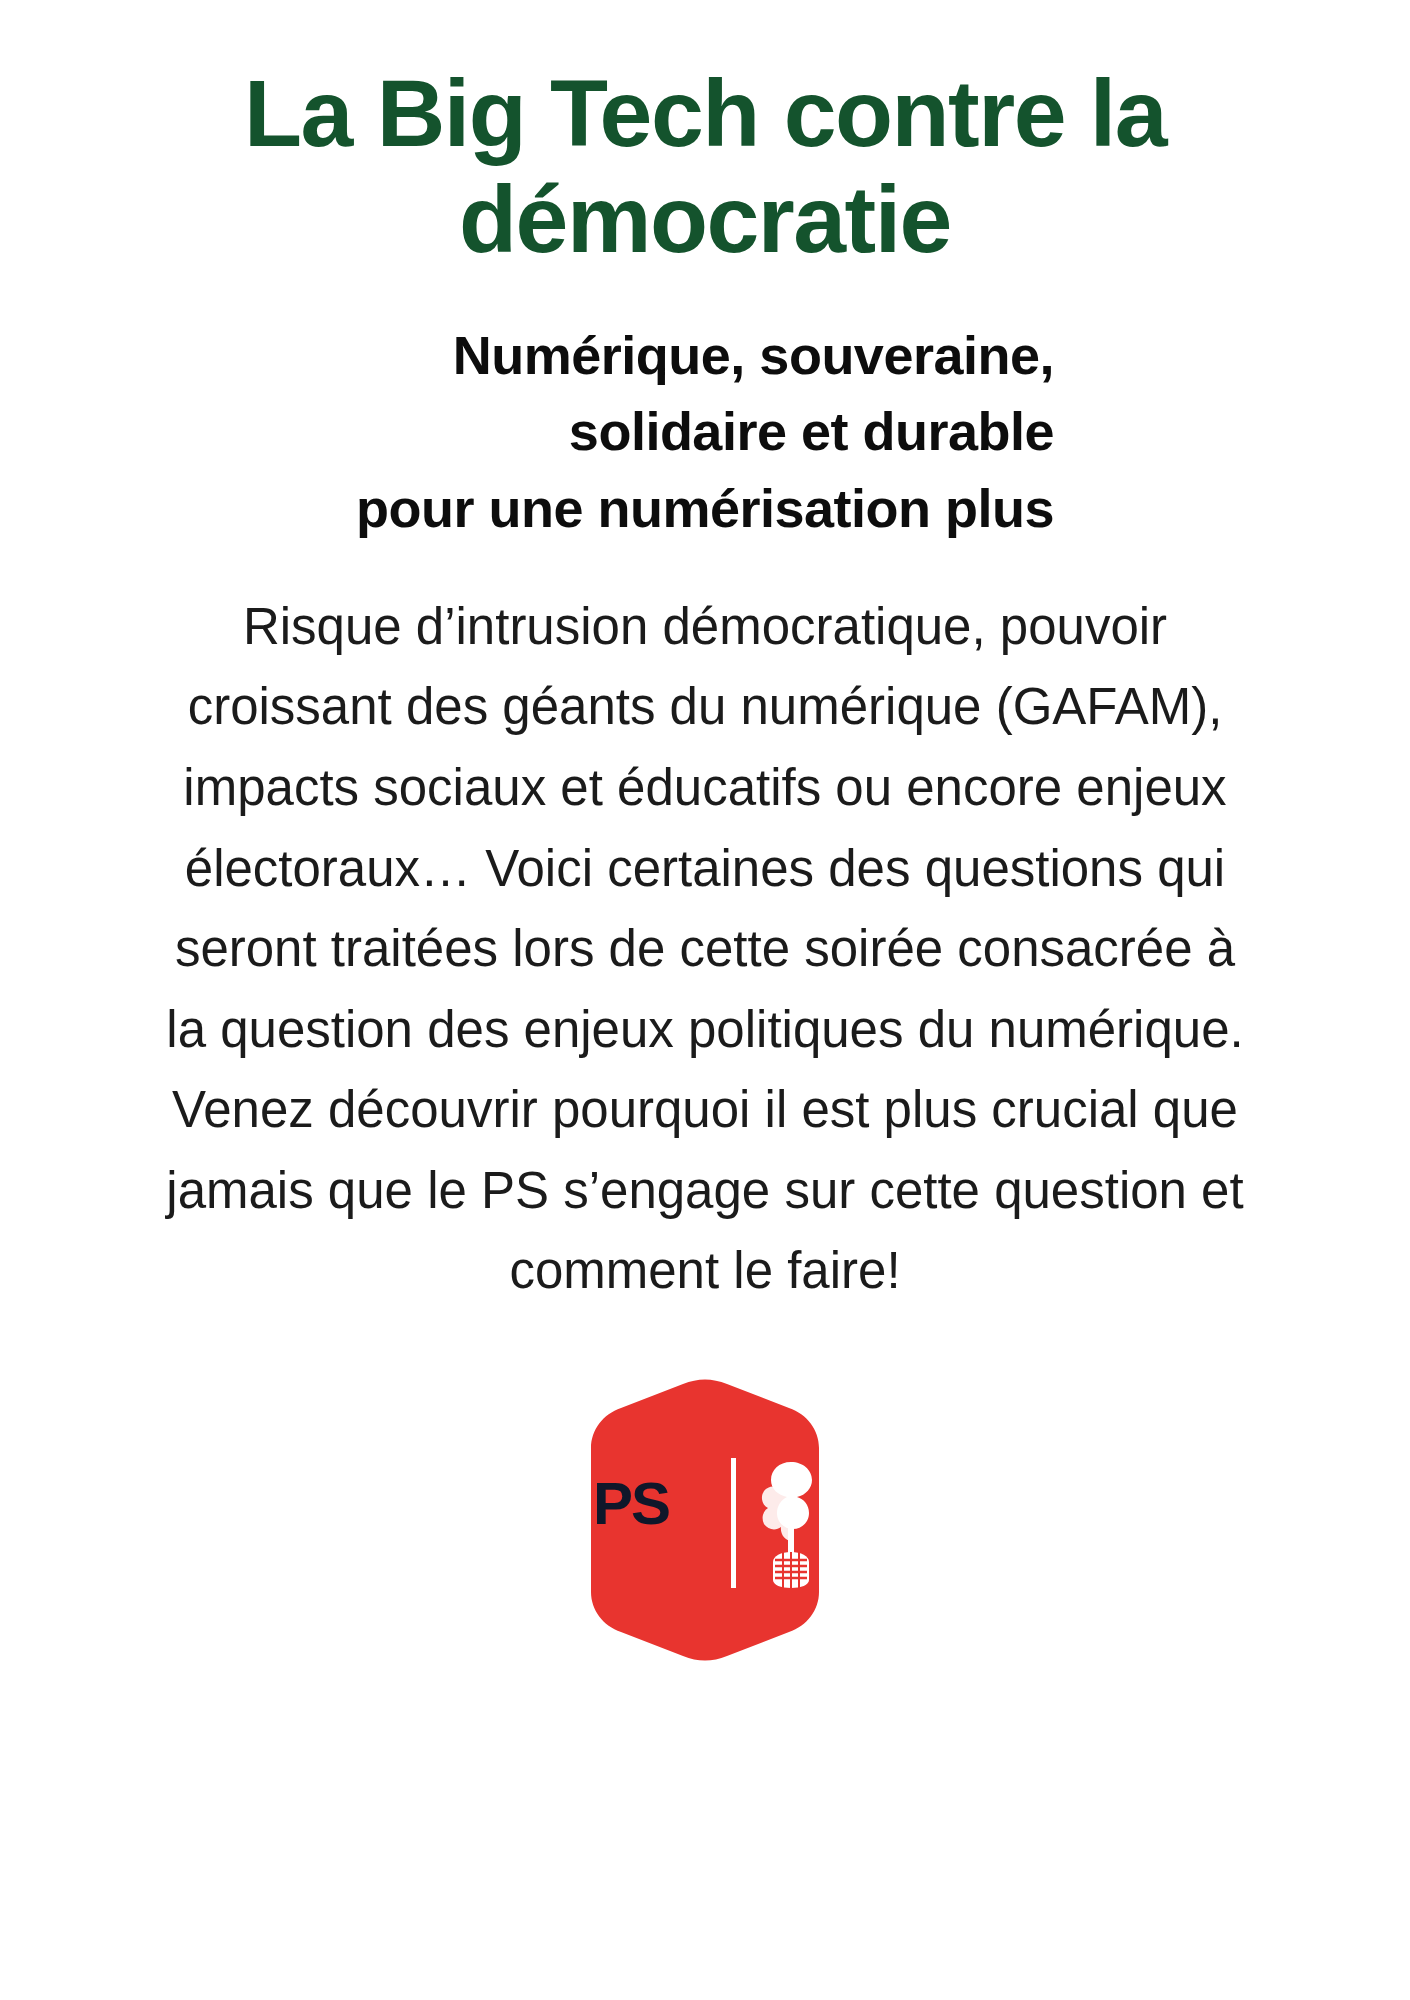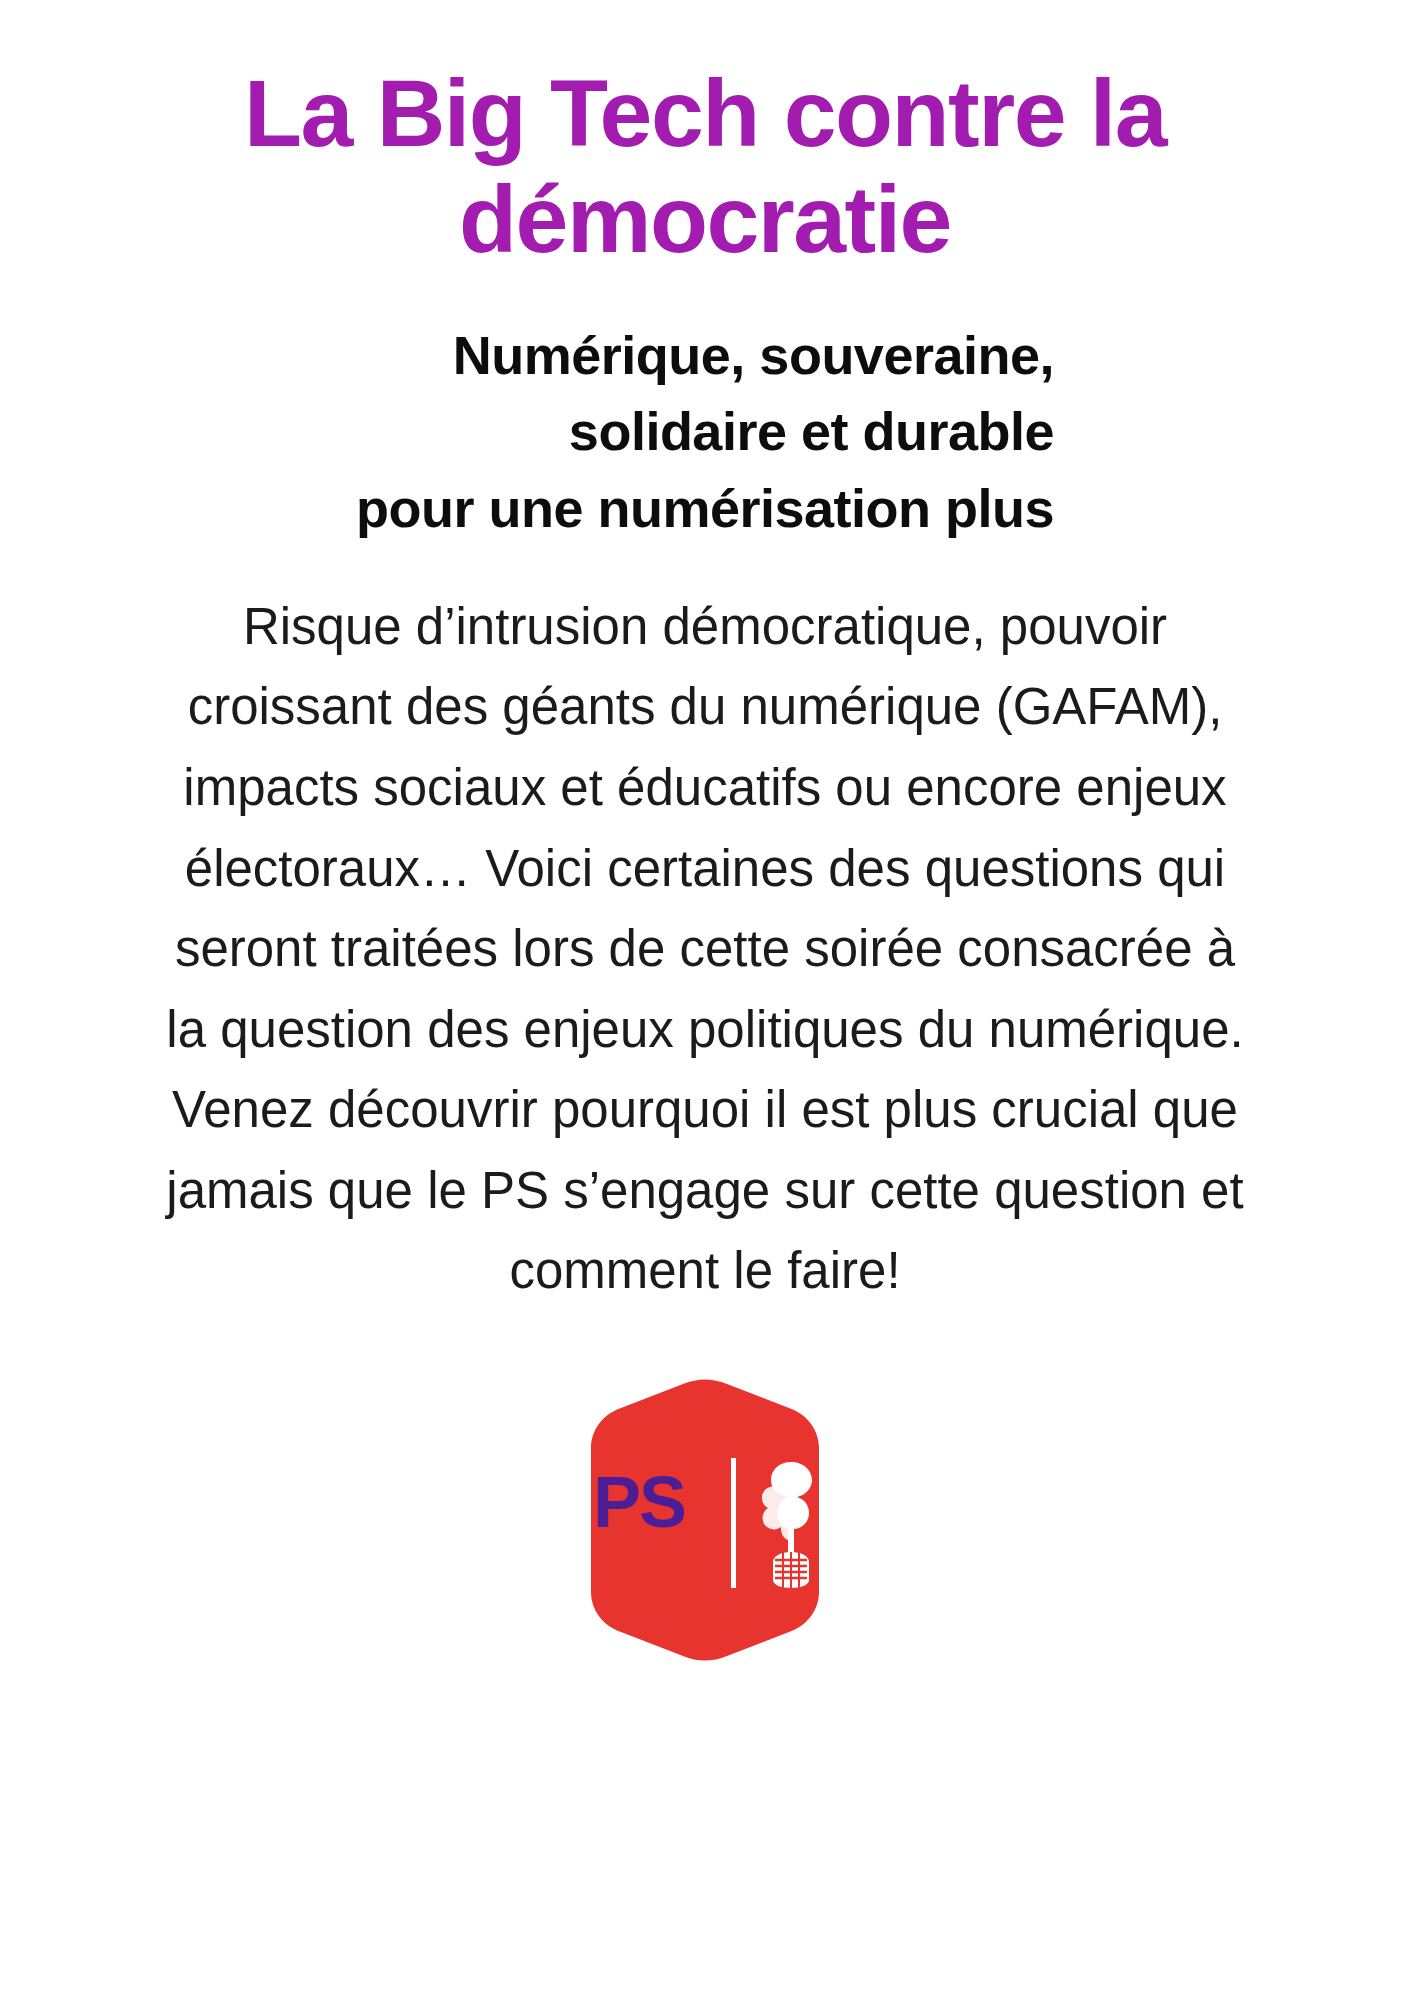--- a/index.html
+++ b/index.html
@@ -25,21 +25,21 @@
     align-items: center;
   }
   .title {
     font-size: 95px;
     line-height: 1.12;
     font-weight: bold;
     letter-spacing: -1.5px;
     text-align: center;
     margin: 0;
     max-width: 1180px;
-    color: #a21caf;
+    color: #14532d;
   }
   .subtitle {
     margin: 44px 0 0 0;
     font-size: 54px;
     line-height: 1.42;
     font-weight: bold;
     text-align: right;
     letter-spacing: -0.5px;
     max-width: 1120px;
     color: #0d0d0d;
@@ -66,24 +66,24 @@
     position: relative;
     width: 300px;
     height: 300px;
   }
   .logo svg {
     display: block;
   }
   .logo-text {
     position: absolute;
     left: 38px;
-    top: 96px;
-    font-size: 72px;
+    top: 104px;
+    font-size: 60px;
     font-weight: bold;
-    color: #4c1d95;
+    color: #0f172a;
     letter-spacing: -2px;
     line-height: 1;
   }
   .logo-divider {
     position: absolute;
     left: 176px;
     top: 88px;
     width: 5px;
     height: 130px;
     background: #ffffff;

